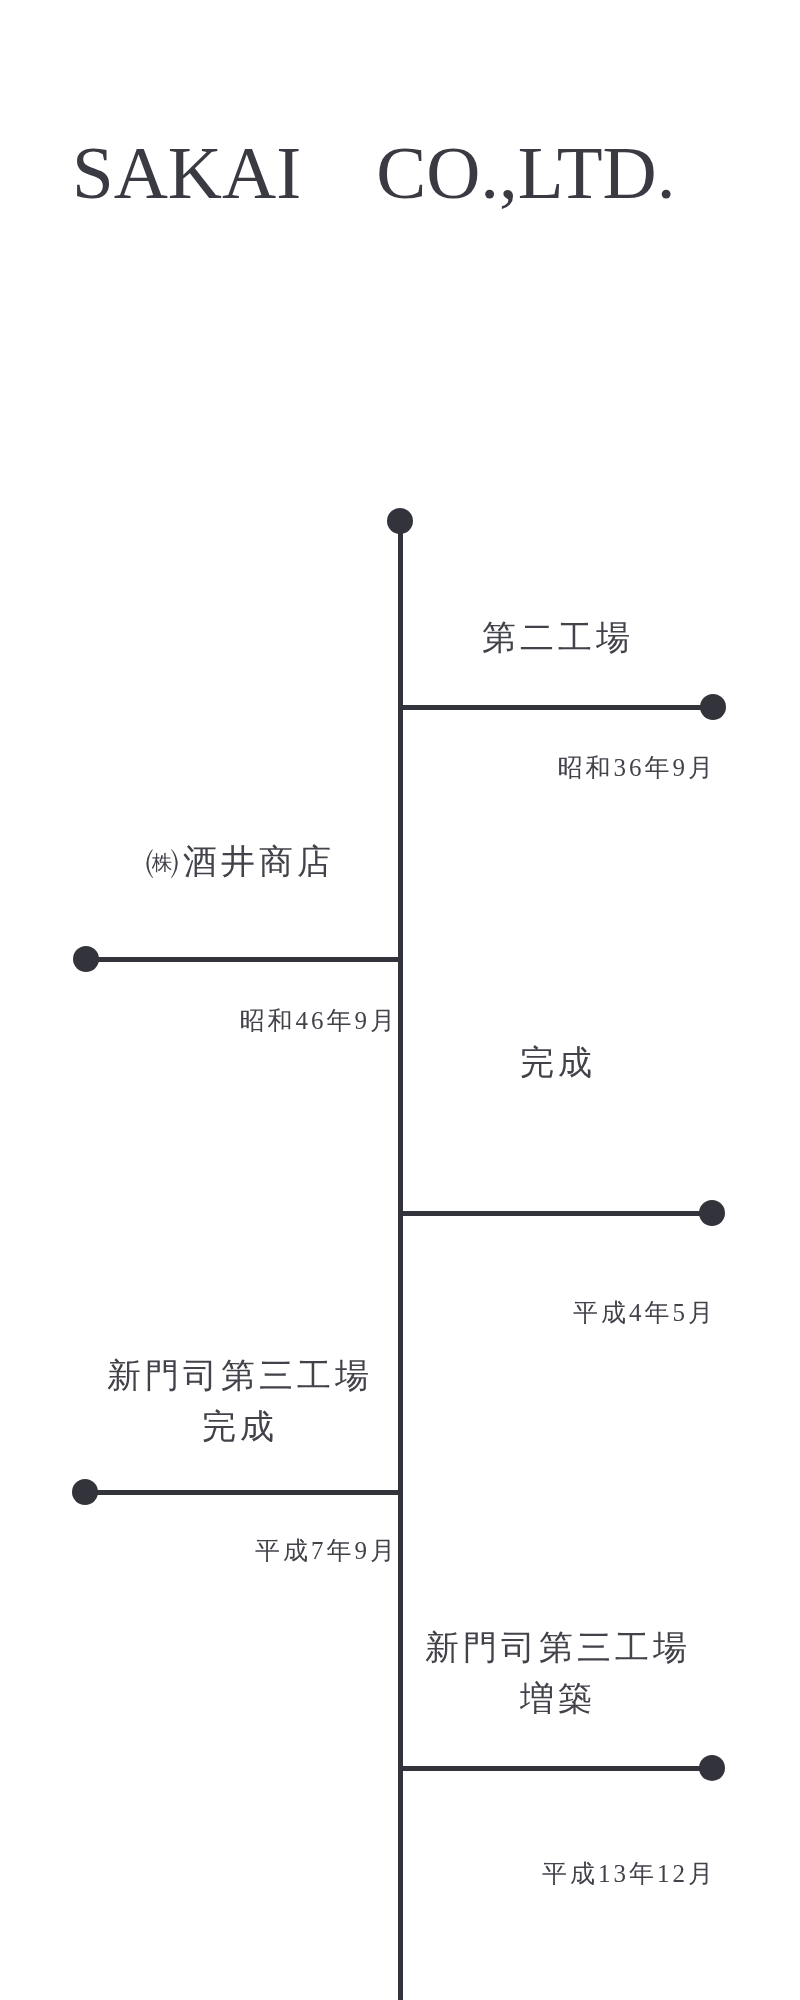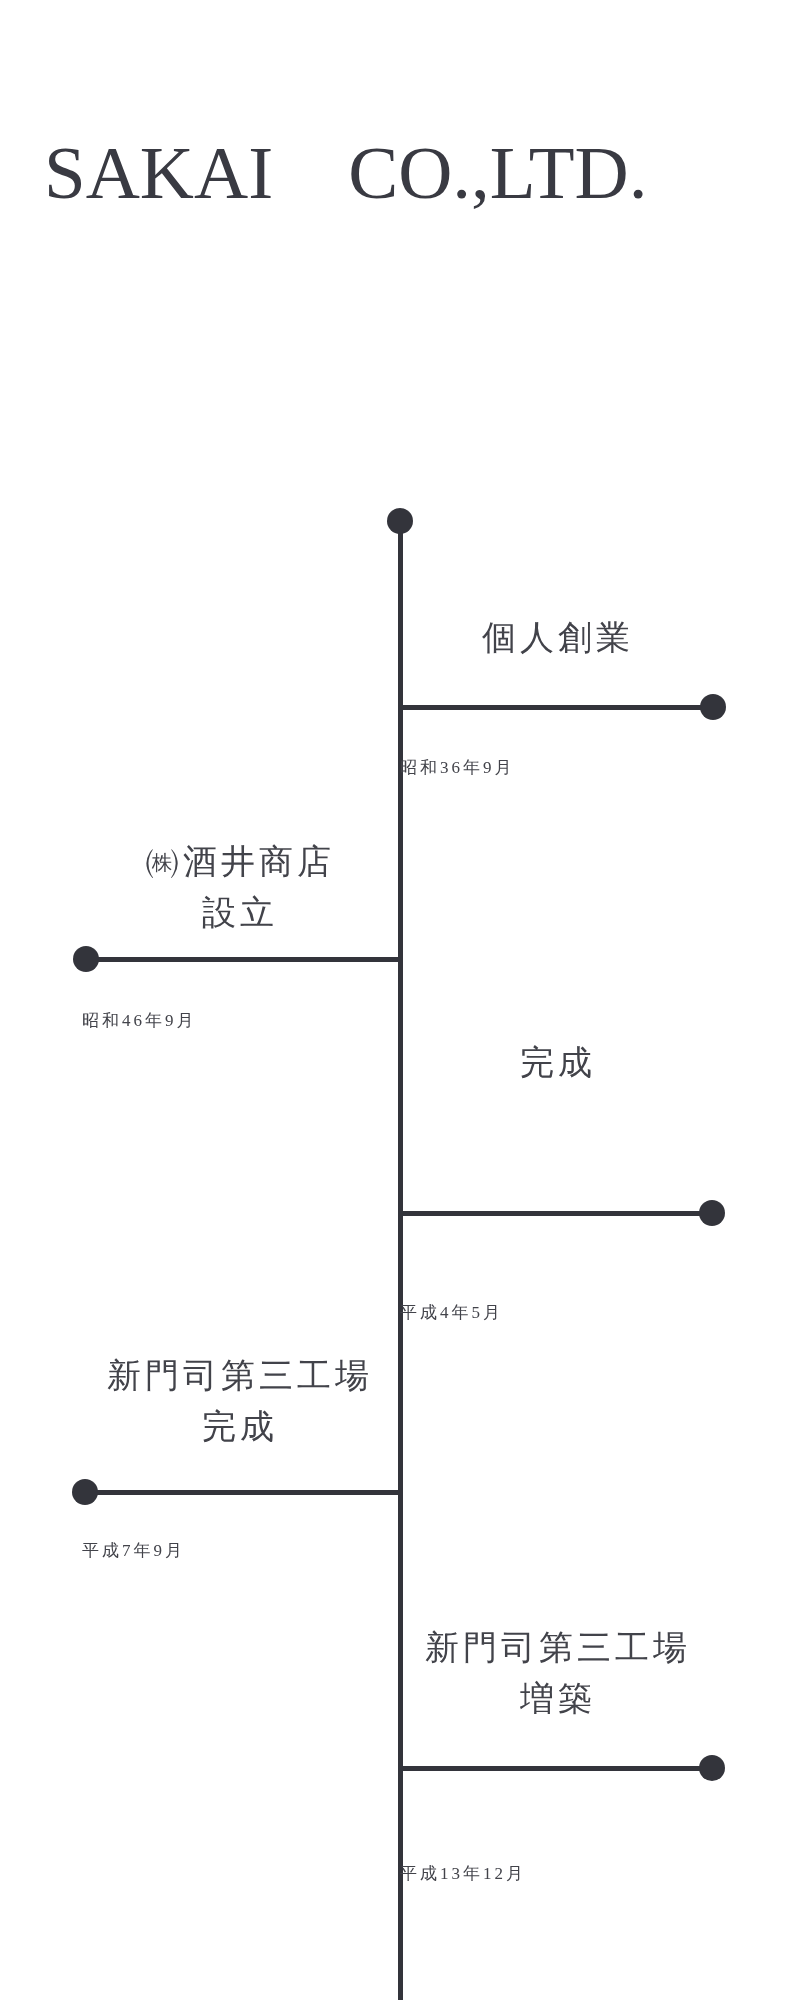--- a/index.html
+++ b/index.html
@@ -16,21 +16,21 @@
   .canvas{
     position:relative;
     width:800px;
     height:2000px;
     background:var(--bg);
     overflow:hidden;
   }
   
   .title{
     position:absolute;
-    left:44px;
+    left:72px;
     top:138px;
     margin:0;
     font-size:75px;
     line-height:70px;
     font-weight:400;
     letter-spacing:0px;
     color:var(--title-color);
     white-space:nowrap;
   }
   .title .tl{display:block;}
@@ -61,51 +61,50 @@
   .event-label{
     position:absolute;
     text-align:center;
     font-size:34px;
     line-height:51px;
     letter-spacing:4px;
     color:var(--label-color);
   }
   .event-date{
     position:absolute;
-    text-align:left;
-    font-size:17px;
+    text-align:right;
+    font-size:25px;
     line-height:30px;
     letter-spacing:3px;
     color:var(--label-color);
   }
 </style>
 </head>
 <body>
 
 <div class="canvas">
 
   <h1 class="title">
     <span class="tl">SAKAI　CO.,LTD.</span>
   </h1>
 
   <div>
 
     <div class="spine"></div>
     <div class="dot" style="left:387px;top:508px;"></div>
 
     <div class="event-label col-right" style="top:612px;">
-      <div>個人創業</div>
+      <div>第二工場</div>
     </div>
     <div class="branch" style="left:398px;top:705px;width:316px;"></div>
     <div class="dot" style="left:700px;top:694px;"></div>
     <div class="event-date col-right" style="top:753px;">昭和36年9月</div>
 
     <div class="event-label col-left" style="top:836px;">
       <div>㈱酒井商店</div>
-      <div>設立</div>
     </div>
     <div class="branch" style="left:85px;top:957px;width:318px;"></div>
     <div class="dot" style="left:73px;top:946px;"></div>
     <div class="event-date col-left" style="top:1006px;font-family:Liberation Serif, serif;">昭和46年9月</div>
 
     <div class="event-label col-right" style="top:1037px;">
       <div>完成</div>
     </div>
     <div class="branch" style="left:398px;top:1211px;width:316px;"></div>
     <div class="dot" style="left:699px;top:1200px;"></div>

